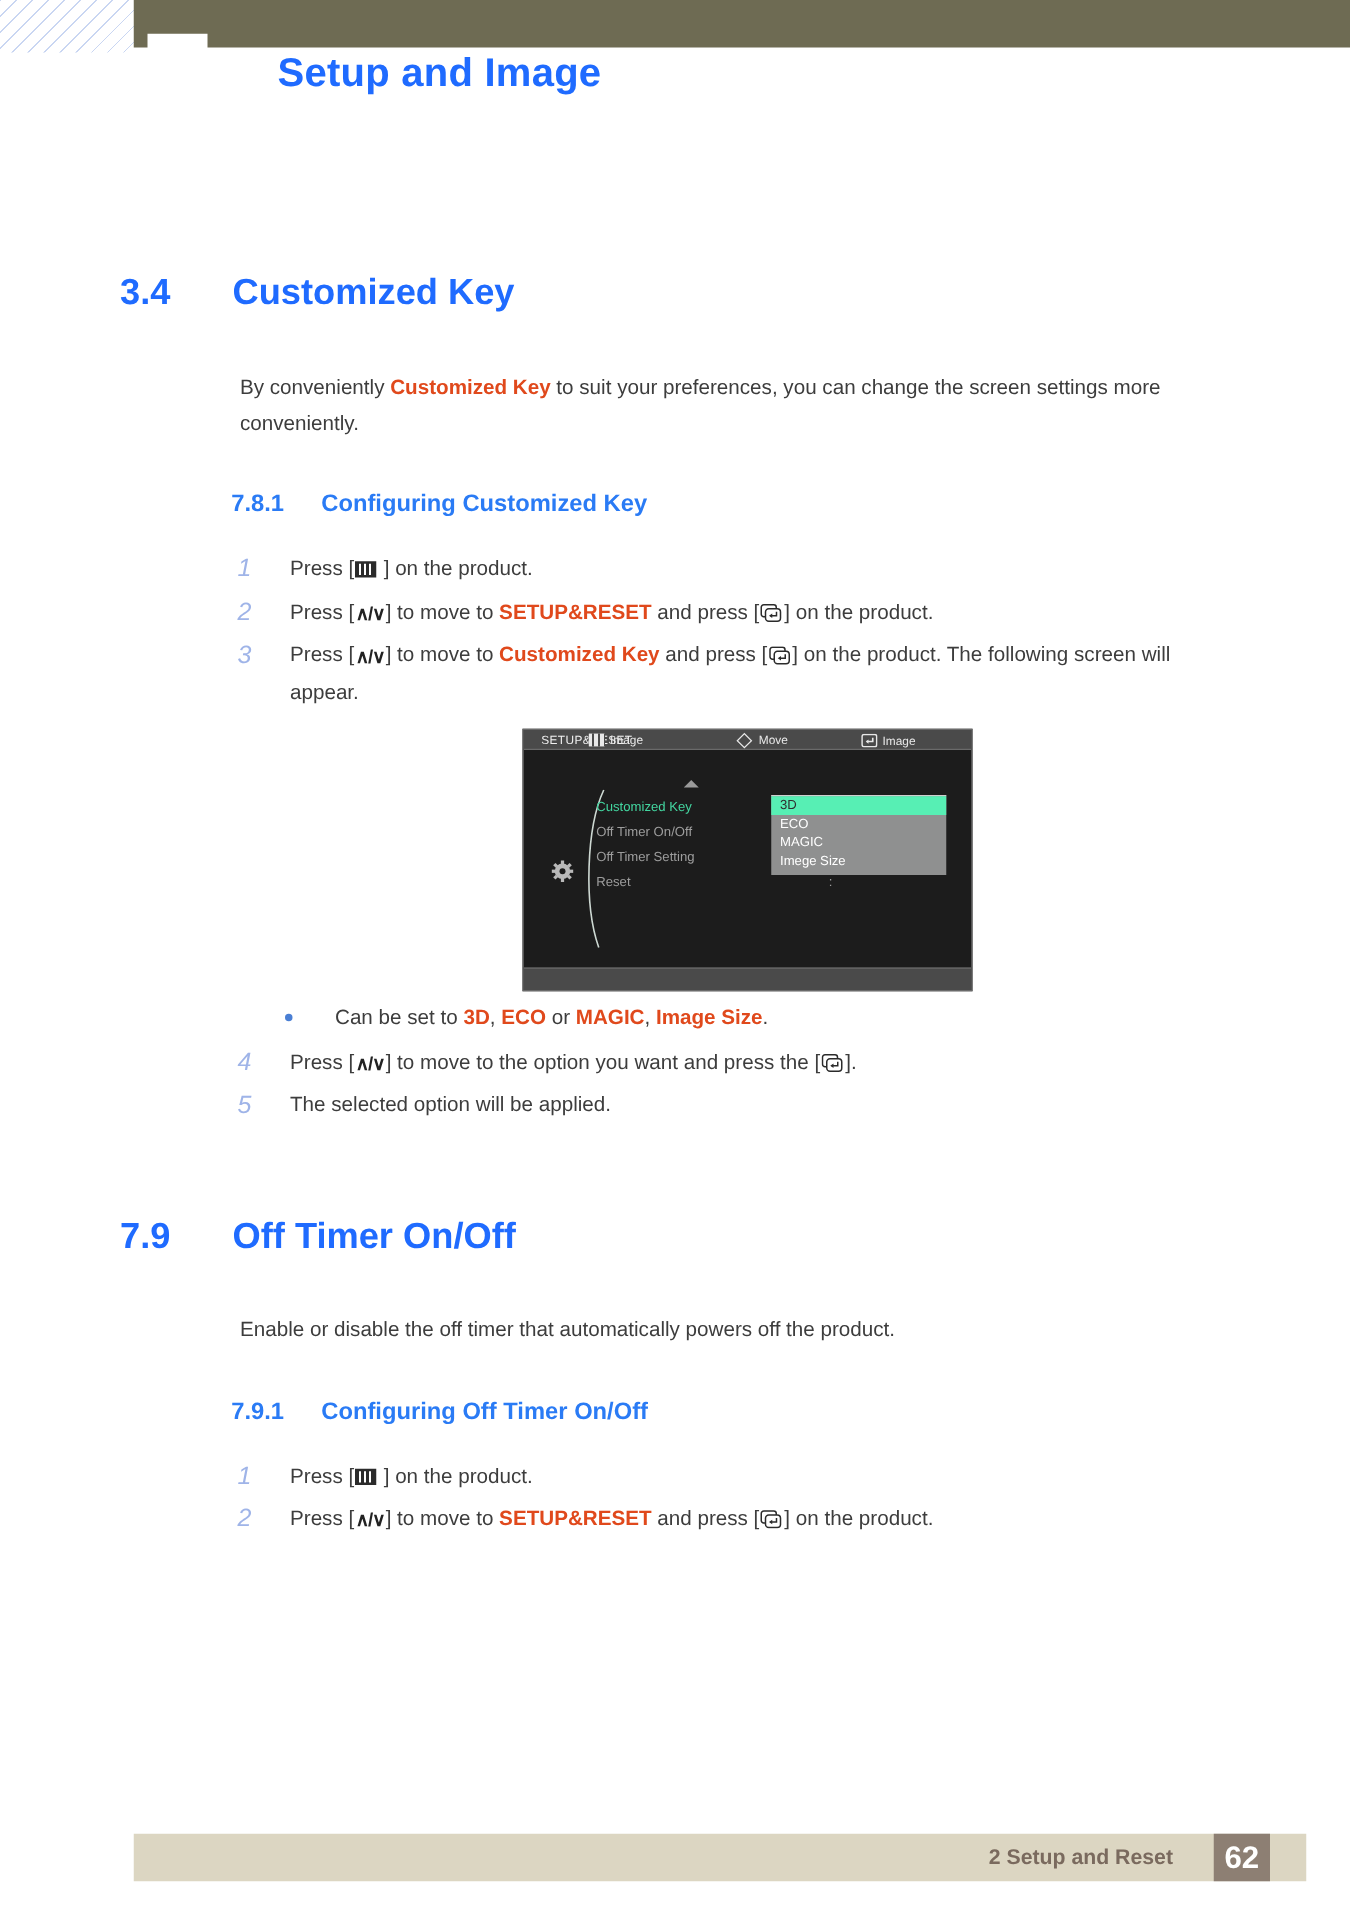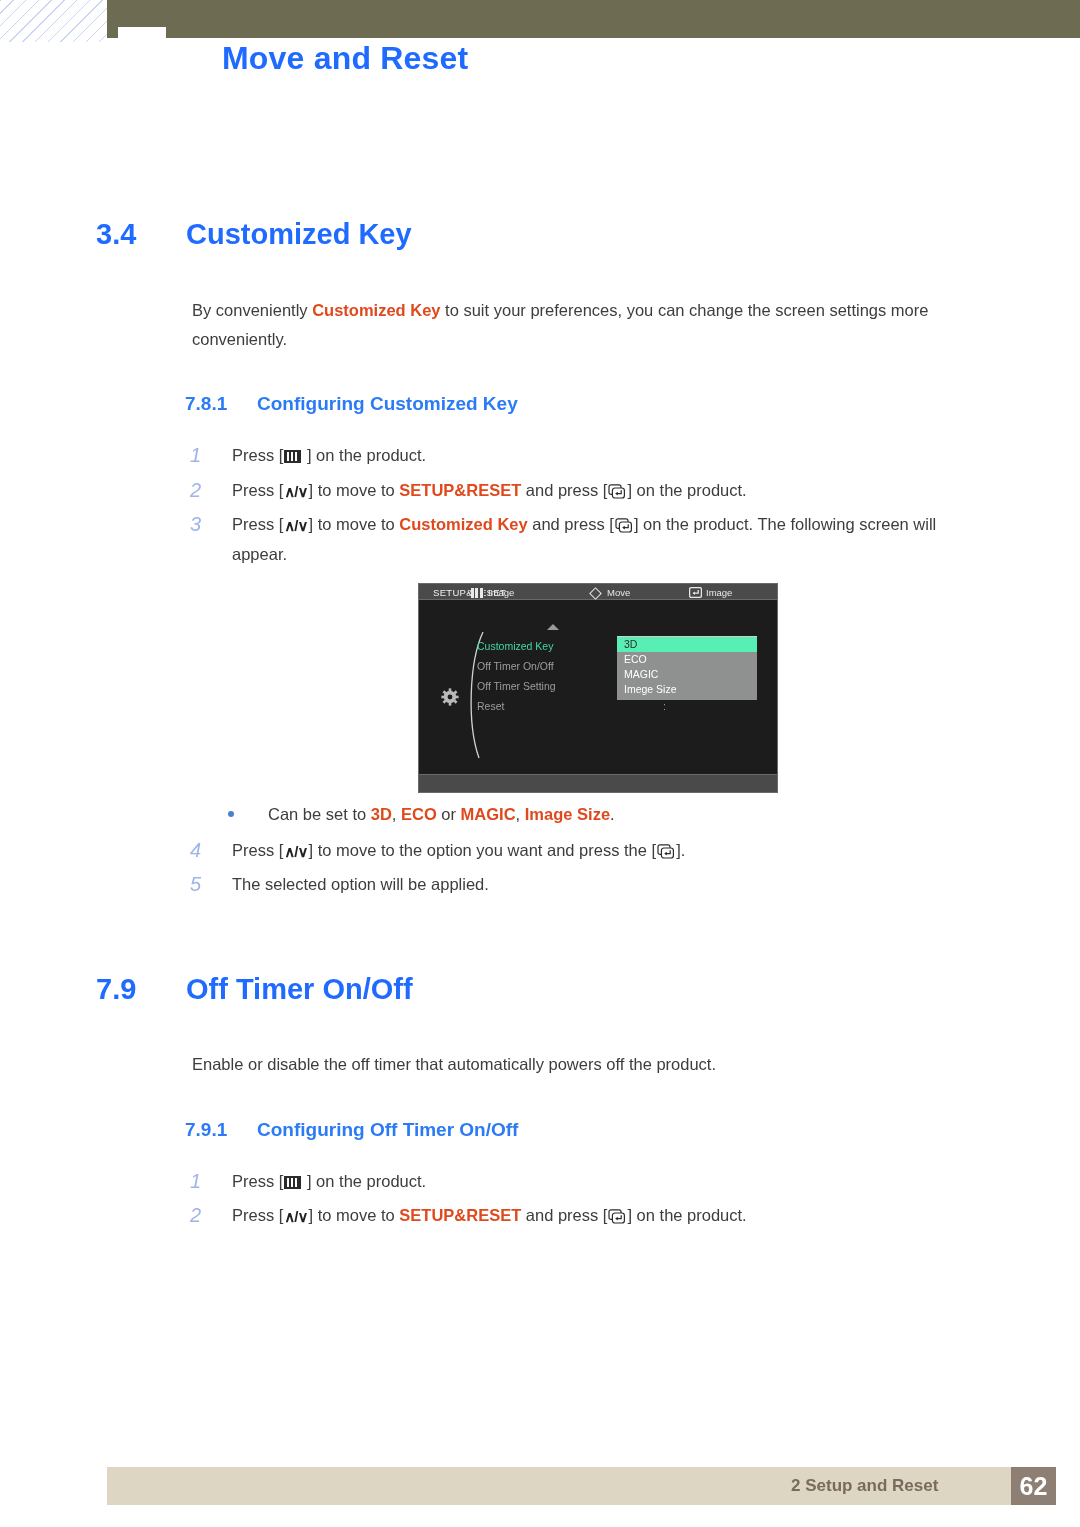--- a/index.html
+++ b/index.html
@@ -296,40 +296,39 @@
     font-size: 17px;
     font-weight: bold;
     color: #7a6a5e;
     white-space: nowrap;
   }
   .footer-pagebox {
     position: absolute;
     left: 971px; bottom: 22px;
     width: 45px; height: 38px;
     background: #8d7f73;
-    margin-left: 40px;
   }
   .footer-pagenum {
     position: absolute;
     left: 0; top: 0;
     width: 45px; height: 38px;
     line-height: 38px;
     text-align: center;
     font-size: 25px;
     font-weight: bold;
     color: #ffffff;
   }
 </style>
 </head>
 <body>
 
 <div class="hatch"></div>
 <div class="header-bar"></div>
 <div class="header-notch"></div>
-<div class="header-title">Move and Reset</div>
+<div class="header-title">Setup and Image</div>
 
 <div class="h1-row" style="top:218px;">
   <span class="num">3.4</span><span>Customized Key</span>
 </div>
 
 <div class="para" style="top:296px;">
   <span>By conveniently </span><span class="hl">Customized Key</span><span> to suit your preferences, you can change the screen settings more conveniently.</span>
 </div>
 
 <div class="h2-row" style="top:393px;">

